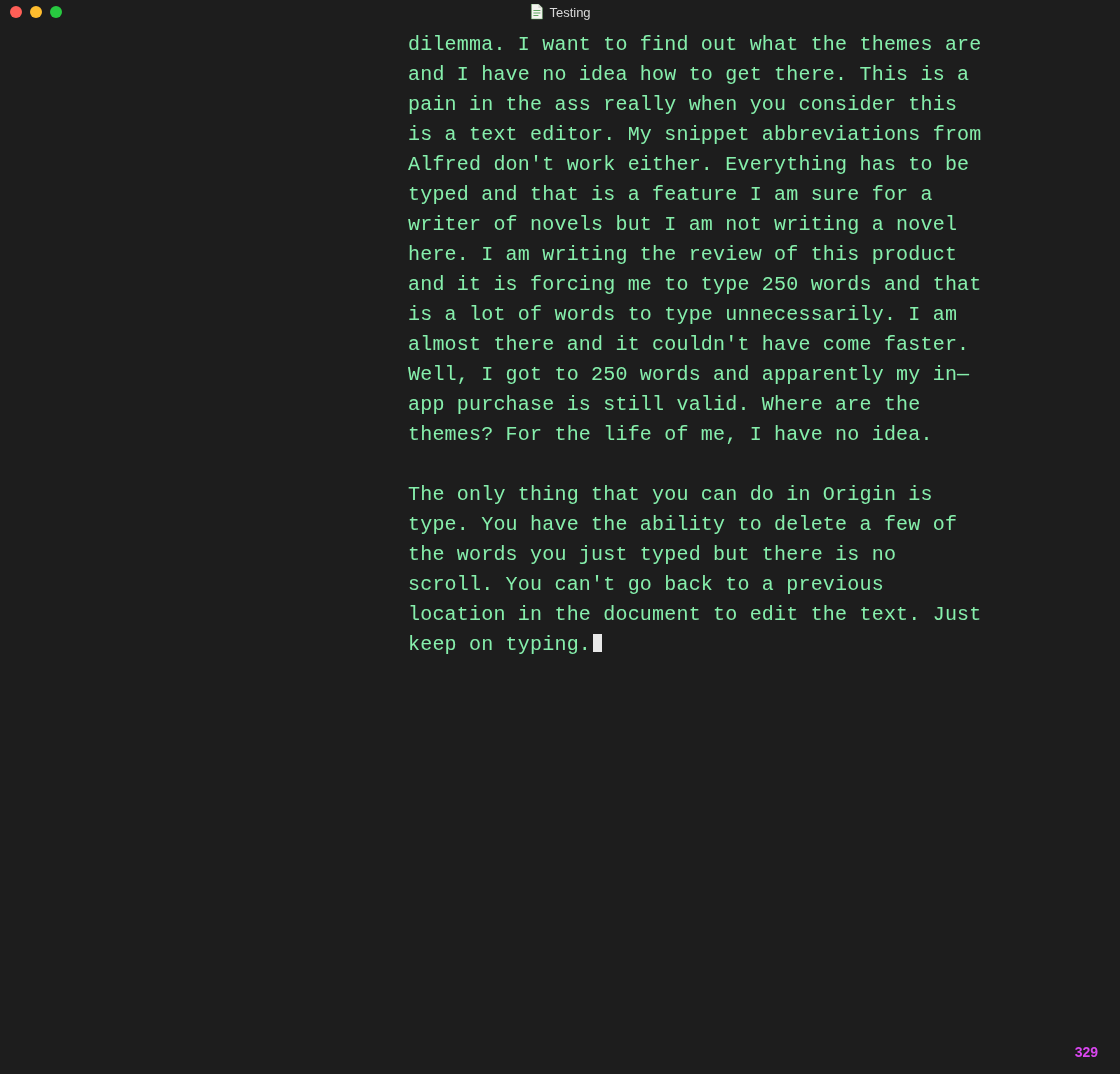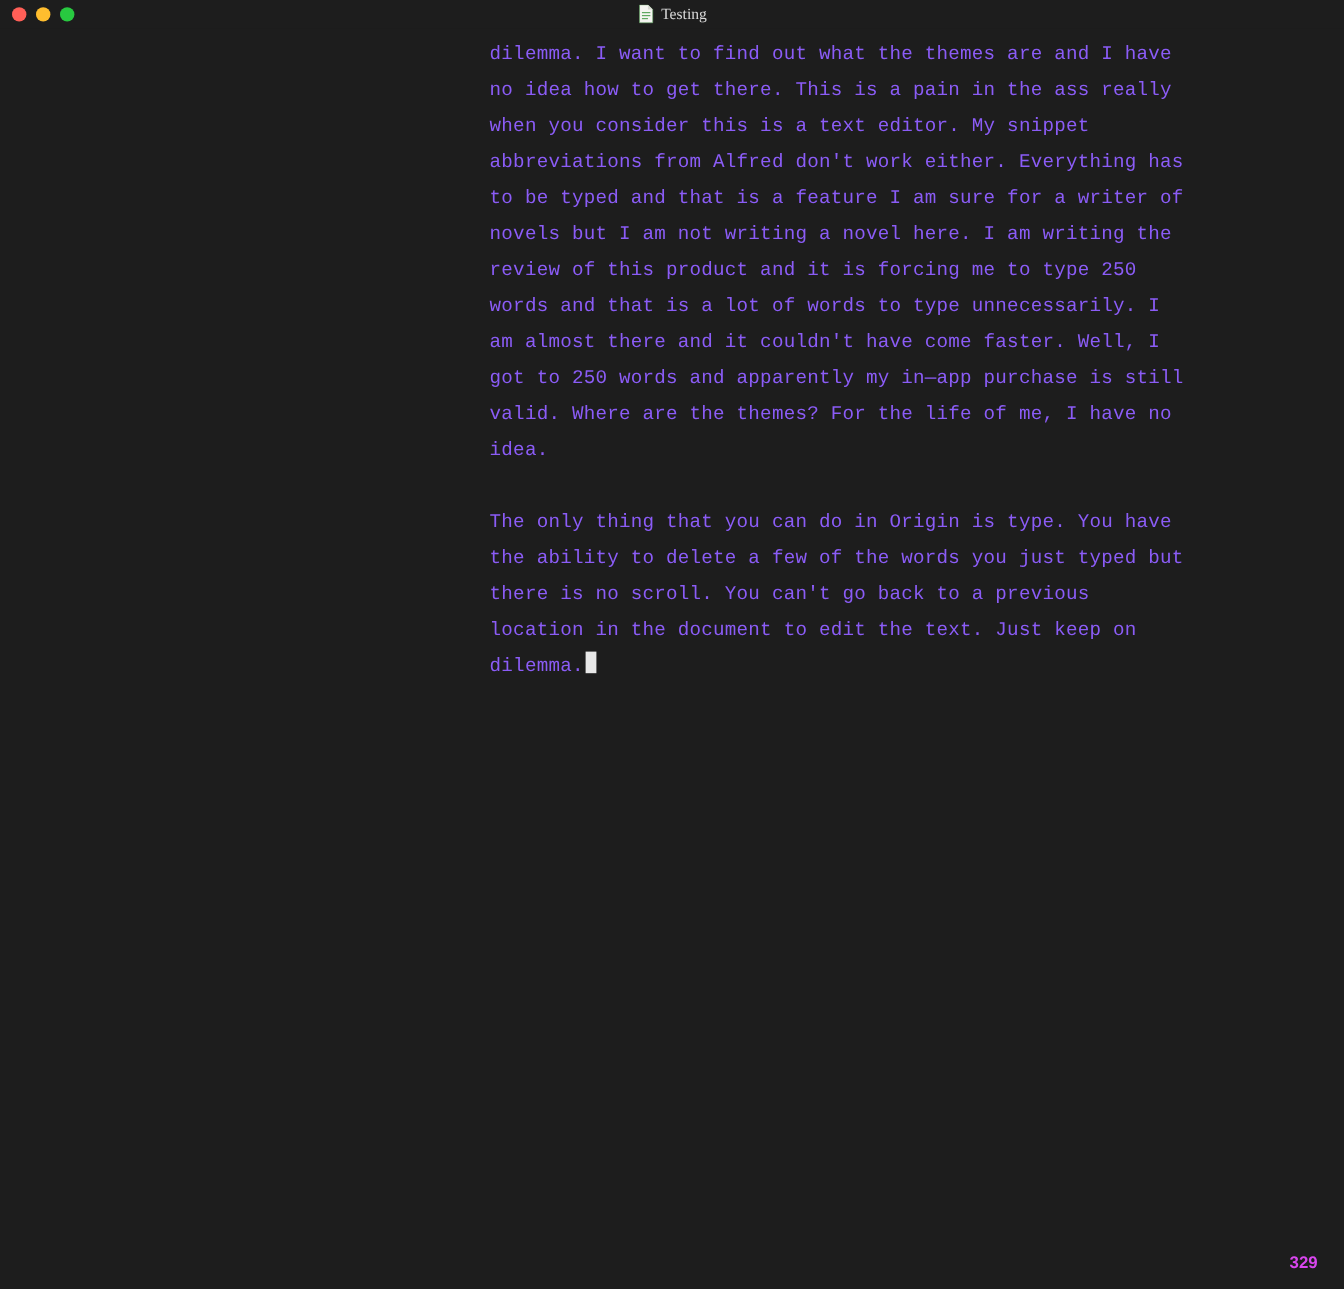--- a/index.html
+++ b/index.html
@@ -35,37 +35,38 @@
       border-radius: 50%;
     }
     .tl-close { background: #ff5f57; }
     .tl-min { background: #ffbd2e; }
     .tl-max { background: #28c940; }
     .title-center {
       position: absolute;
       left: 50%;
       transform: translateX(-50%);
       display: flex;
+      align-items: center;
       gap: 6px;
       color: #d9d9d9;
-      font-family: Liberation Serif, serif;
+      font-family: Liberation Sans, sans-serif;
       font-size: 13px;
     }
     .doc-icon svg {
       width: 14px;
       height: 16px;
       display: block;
     }
     .content {
       position: absolute;
       top: 30px;
       left: 408px;
       width: 580px;
-      color: #8b5cf6;
-      font-size: 16px;
+      color: #86efac;
+      font-size: 20px;
       line-height: 30px;
       font-weight: 500;
       letter-spacing: 0.2px;
     }
     .paragraph {
       margin-bottom: 30px;
       white-space: normal;
     }
     .cursor {
       display: inline-block;
@@ -104,17 +105,17 @@
         <rect x="4" y="11" width="5" height="1" fill="#5fa860"></rect>
       </svg>
     </span>
     <span>Testing</span>
   </div>
 </div>
 
 <div class="content">
   <div class="paragraph">dilemma. I want to find out what the themes are and I have no idea how to get there. This is a pain in the ass really when you consider this is a text editor. My snippet abbreviations from Alfred don't work either. Everything has to be typed and that is a feature I am sure for a writer of novels but I am not writing a novel here. I am writing the review of this product and it is forcing me to type 250 words and that is a lot of words to type unnecessarily. I am almost there and it couldn't have come faster. Well, I got to 250 words and apparently my in—app purchase is still valid. Where are the themes? For the life of me, I have no idea.</div>
   <div class="paragraph">
-    <span>The only thing that you can do in Origin is type. You have the ability to delete a few of the words you just typed but there is no scroll. You can't go back to a previous location in the document to edit the text. Just keep on dilemma.</span><span class="cursor"></span>
+    <span>The only thing that you can do in Origin is type. You have the ability to delete a few of the words you just typed but there is no scroll. You can't go back to a previous location in the document to edit the text. Just keep on typing.</span><span class="cursor"></span>
   </div>
 </div>
 
 <div class="word-count">329</div>
 
 </body></html>

